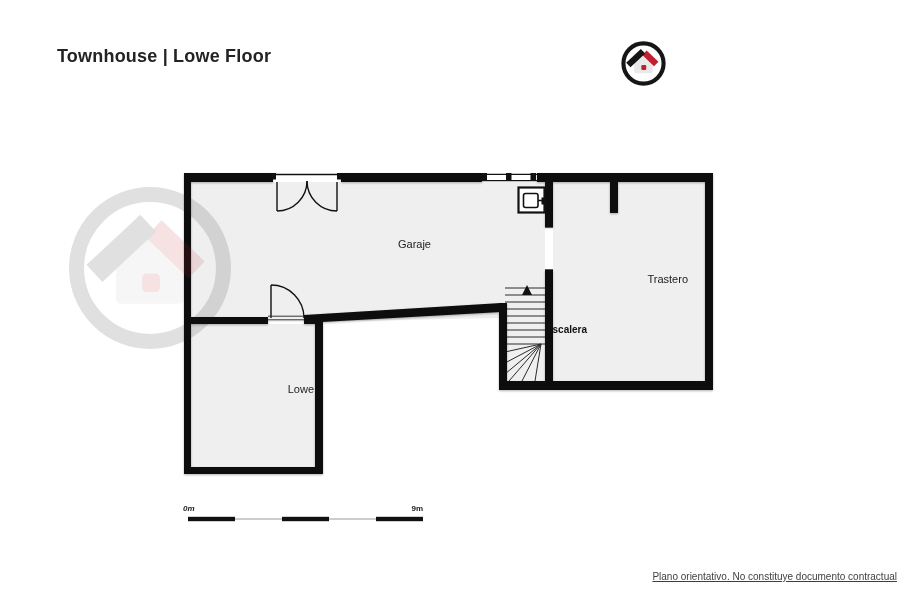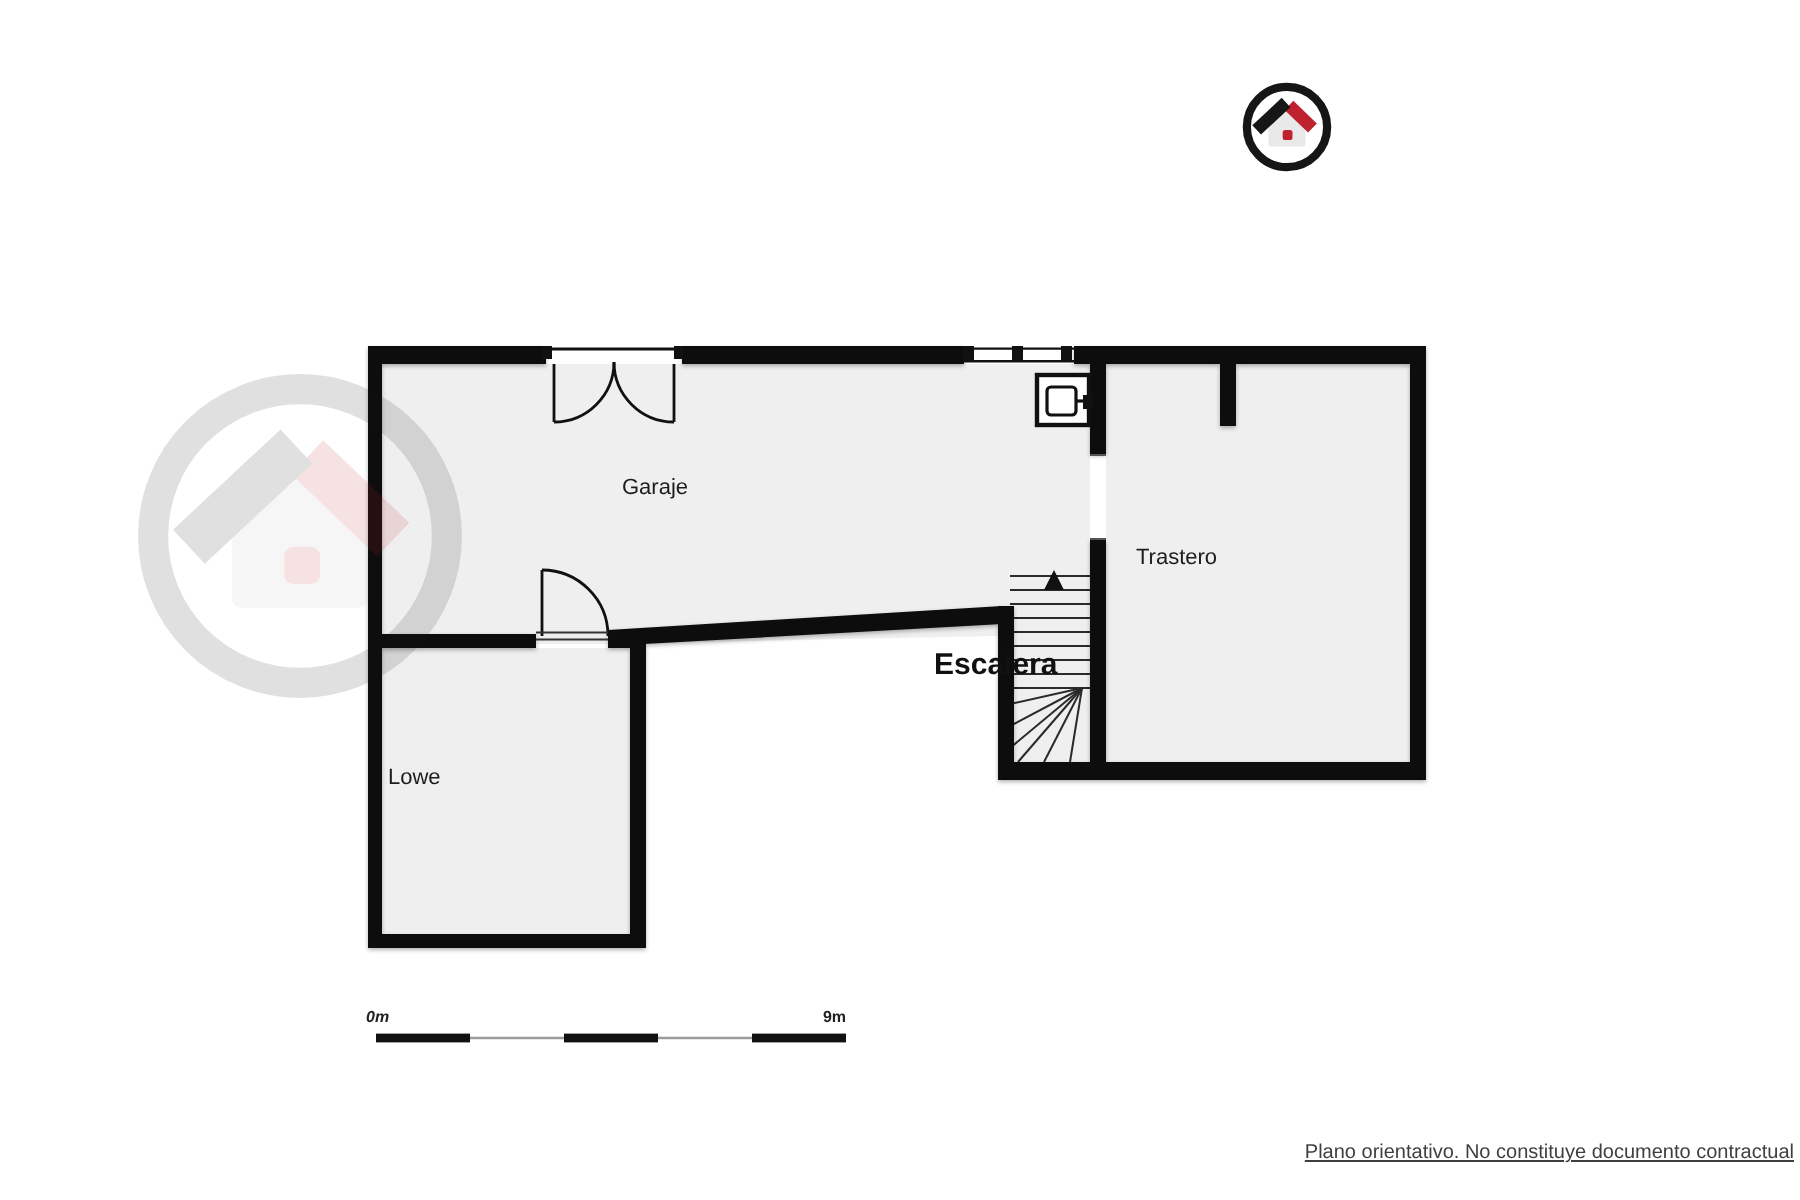--- a/index.html
+++ b/index.html
@@ -11,25 +11,25 @@
                color:#232323;letter-spacing:.2px;}
   .brand{left:620px;top:40px;display:flex;align-items:center;gap:12px;}
   .brand-text{font-size:19px;font-weight:700;color:#262626;letter-spacing:.2px;}
   
   .watermark{left:0;top:0;width:900px;height:600px;pointer-events:none;}
   .wm-logo{position:absolute;left:64px;top:182px;opacity:.13;}
   .wm-text{position:absolute;left:256px;top:192px;line-height:1;
            font-family:"DejaVu Serif",serif;font-weight:700;font-size:148px;
            letter-spacing:-12px;color:rgba(20,20,20,0.085);white-space:nowrap;}
   
-  .room-label{width:120px;text-align:left;font-size:11px;color:#1c1c1c;}
+  .room-label{width:120px;text-align:right;font-size:11px;color:#1c1c1c;}
   .lbl-garaje{left:311px;top:238px;}
   .lbl-trastero{left:568px;top:273px;}
   .lbl-patio{left:194px;top:383px;}
-  .lbl-escalera{left:467px;top:324px;font-size:15px;font-weight:700;color:#111;}
+  .lbl-escalera{left:467px;top:324px;font-size:10px;font-weight:700;color:#111;}
   
   .scale-label{font-size:8px;font-weight:700;color:#222;}
   .scale-0{left:183px;top:504px;font-style:italic;}
   .scale-5{left:403px;top:504px;width:20px;text-align:right;}
   
   .disclaimer{right:3px;top:571px;font-size:10px;color:#3f3f3f;text-decoration:underline;}
 </style>
 </head>
 <body>
 
@@ -128,20 +128,21 @@
   <svg class="wm-logo" width="172" height="172" viewBox="0 0 48 48">
     <circle cx="24" cy="24" r="20.5" fill="none" stroke="#161616" stroke-width="4.2"></circle>
     <path d="M 14.5 21.5 L 24 13 L 33.5 21.5 L 33.5 32.5 Q 33.5 34 32 34 L 16 34 Q 14.5 34 14.5 32.5 Z" fill="#bdbdbd"></path>
     <line x1="25" y1="13" x2="37" y2="24.5" stroke="#c0212f" stroke-width="6.5"></line>
     <line x1="8.5" y1="25.5" x2="23.5" y2="11.5" stroke="#161616" stroke-width="6.5"></line>
     <rect x="21.8" y="25.5" width="5" height="5.2" rx="1.3" fill="#c0212f"></rect>
   </svg>
 </div>
 
 <div class="abs title-block">
+  <div>Townhouse | Lowe Floor</div>
 </div>
 
 <div class="abs brand">
   <svg width="47" height="47" viewBox="0 0 48 48">
     <circle cx="24" cy="24" r="20.5" fill="#fff" stroke="#161616" stroke-width="4.2"></circle>
     <path d="M 14.5 21.5 L 24 13 L 33.5 21.5 L 33.5 32.5 Q 33.5 34 32 34 L 16 34 Q 14.5 34 14.5 32.5 Z" fill="#e9e9e9"></path>
     <line x1="25" y1="13" x2="37" y2="24.5" stroke="#c0212f" stroke-width="6.5"></line>
     <line x1="8.5" y1="25.5" x2="23.5" y2="11.5" stroke="#161616" stroke-width="6.5"></line>
     <rect x="21.8" y="25.5" width="5" height="5.2" rx="1.3" fill="#c0212f"></rect>
   </svg>

